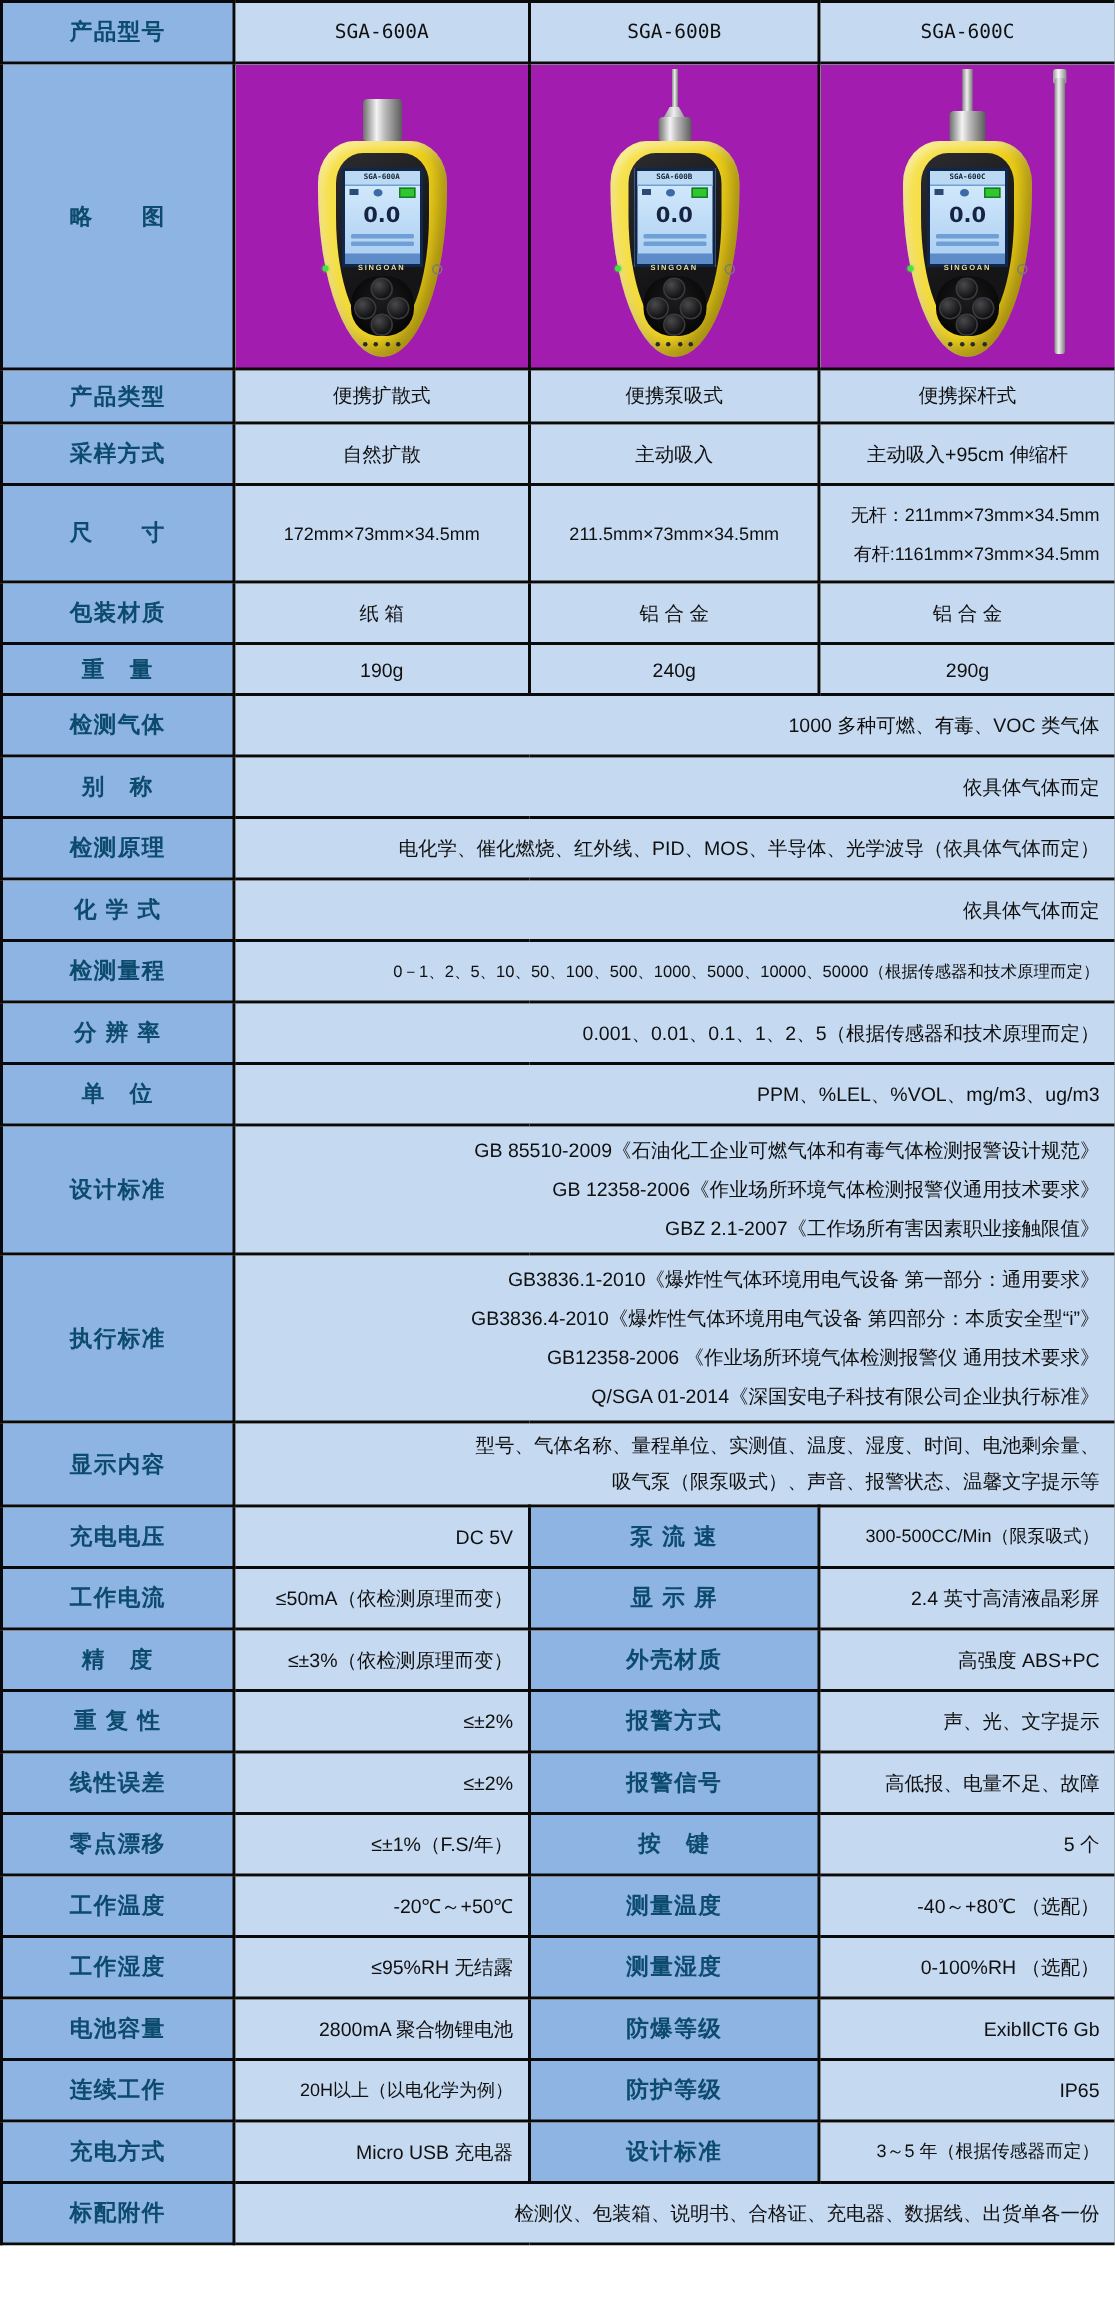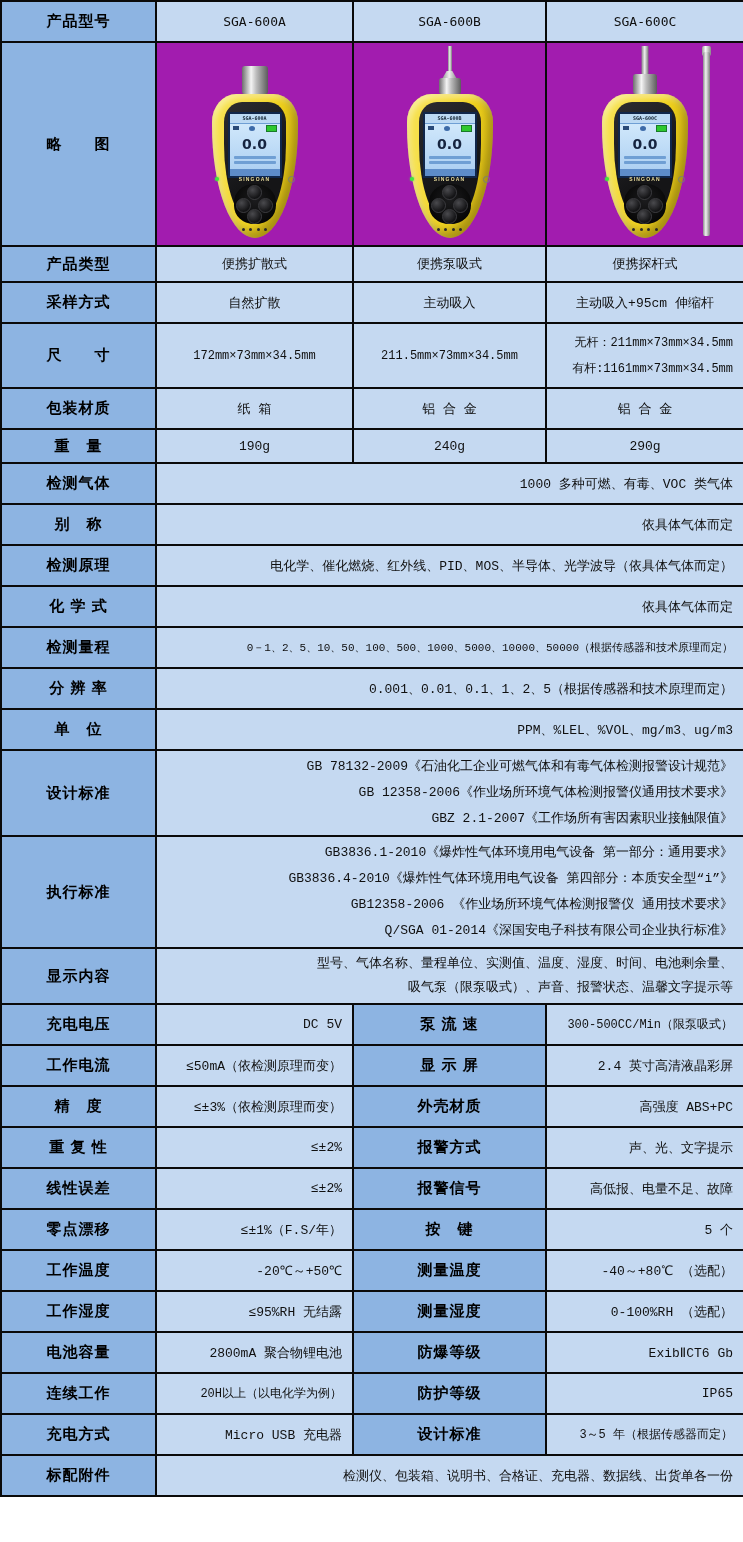--- a/index.html
+++ b/index.html
@@ -1,21 +1,21 @@
 <!DOCTYPE html>
 <html><head>
 <meta charset="utf-8">
 <style>
   html,body{margin:0;padding:0;background:#fff;}
   body{width:743px;font-family:"Liberation Sans","DejaVu Sans",sans-serif;color:#111;}
   table{width:743px;border-collapse:collapse;table-layout:fixed;}
   col.c1{width:155px}col.c2{width:197px}col.c3{width:193px}col.c4{width:198px}
   td{border:2px solid #0a0a0a;overflow:hidden;}
-  .lb{background:#8DB4E2;font-weight:700;text-align:center;font-size:15px;letter-spacing:1px;color:#000000;}
-  .vl{background:#C5D9F1;font-family:Liberation Mono, monospace;font-size:13px;color:#101010;}
+  .lb{background:#8DB4E2;font-weight:700;text-align:center;font-size:15px;letter-spacing:1px;color:#0c4a6e;}
+  .vl{background:#C5D9F1;font-family:Liberation Sans, sans-serif;font-size:13px;color:#101010;}
   .ctr{text-align:center}
   .lft{text-align:right;padding:3px 10px;}
   .h37{height:37px}.h32{height:32px}.h30{height:30px}.h61{height:61px}
   .h82{height:82px}.h100{height:100px}.h50{height:50px}
   .ln{line-height:26px;}
   .ln2{line-height:24px;}
   .imgcell{background:#a21caf;height:200px;vertical-align:middle;}
   .mono{font-family:"DejaVu Sans Mono","Liberation Mono",monospace;}
   
   .dev{position:relative;width:150px;height:196px;margin:0 auto;}
@@ -263,21 +263,21 @@
     <td class="lb h37">分 辨 率</td>
     <td class="vl lft" colspan="3">0.001、0.01、0.1、1、2、5（根据传感器和技术原理而定）</td>
   </tr>
   <tr>
     <td class="lb h37">单　位</td>
     <td class="vl lft" colspan="3">PPM、%LEL、%VOL、mg/m3、ug/m3</td>
   </tr>
   <tr>
     <td class="lb h82">设计标准</td>
     <td class="vl lft" colspan="3">
-      <div class="ln">GB 78132-2009《石油化工企业可燃气体和有毒气体检测报警设计规范》</div>
+      <div class="ln">GB 85510-2009《石油化工企业可燃气体和有毒气体检测报警设计规范》</div>
       <div class="ln">GB 12358-2006《作业场所环境气体检测报警仪通用技术要求》</div>
       <div class="ln">GBZ 2.1-2007《工作场所有害因素职业接触限值》</div>
     </td>
   </tr>
   <tr>
     <td class="lb h100">执行标准</td>
     <td class="vl lft" colspan="3">
       <div class="ln">GB3836.1-2010《爆炸性气体环境用电气设备  第一部分：通用要求》</div>
       <div class="ln">GB3836.4-2010《爆炸性气体环境用电气设备  第四部分：本质安全型“i”》</div>
       <div class="ln">GB12358-2006 《作业场所环境气体检测报警仪  通用技术要求》</div>

